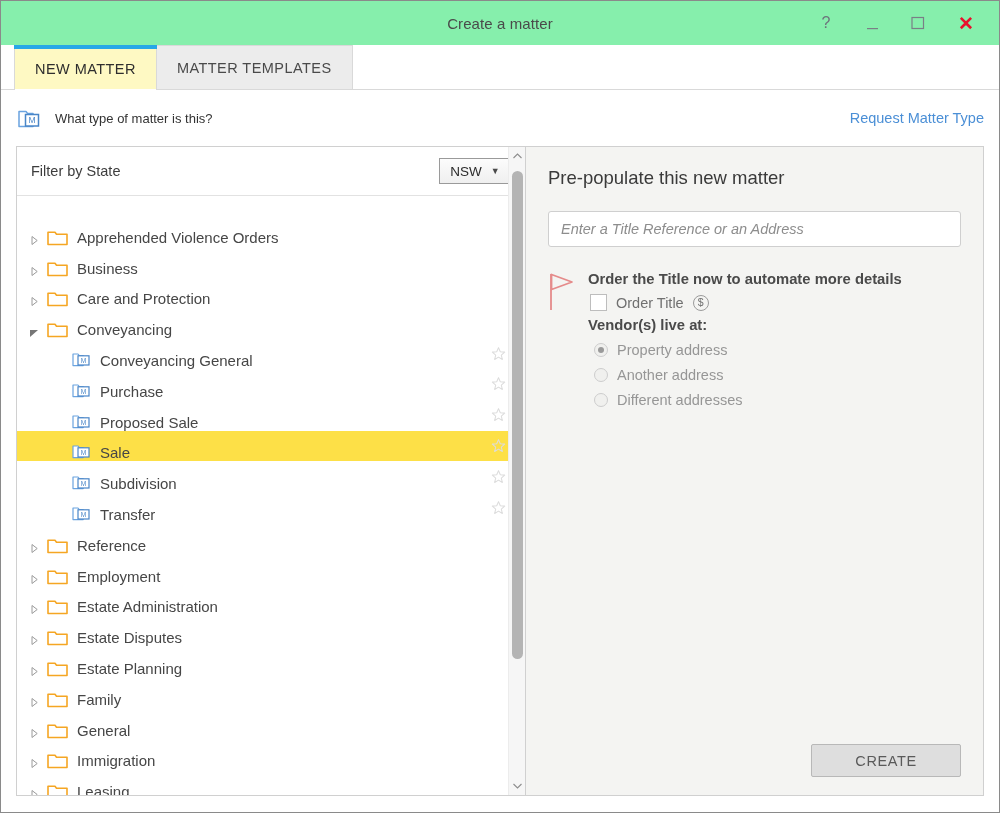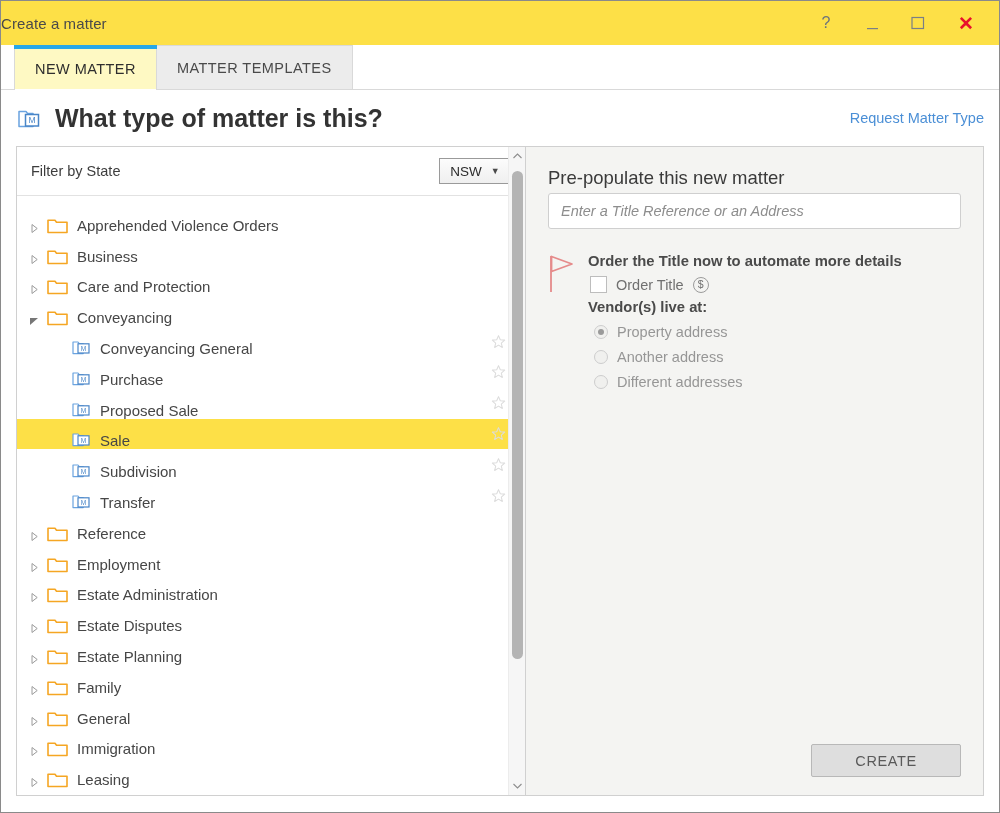--- a/index.html
+++ b/index.html
@@ -15,22 +15,22 @@
     width: 1000px; height: 813px;
     background: #ffffff;
     border: 1px solid #8a8a8a;
     display: flex; flex-direction: column;
   }
 
   
   .titlebar {
     position: relative;
     height: 44px; flex: 0 0 44px;
-    background: #fde047;
-    display: flex; align-items: center; 
+    background: #86efac;
+    display: flex; align-items: center; justify-content: center;
   }
   .title-text {
     font-size: 15px; color: #4a4a4a; letter-spacing: .1px;
   }
   .win-controls {
     position: absolute; right: 8px; top: 0; height: 44px;
     display: flex; align-items: center;
   }
   .win-btn {
     width: 46px; height: 36px;
@@ -83,21 +83,21 @@
 
   
   .headrow {
     flex: 0 0 56px;
     display: flex; align-items: center;
     padding: 0 16px 0 16px;
     position: relative;
   }
   .mt-icon { width: 26px; height: 26px; margin-right: 12px; flex: 0 0 26px; }
   .head-title {
-    font-size: 25px; color: #333333; font-weight: bold;
+    font-size: 13px; color: #333333; font-weight: normal;
   }
   .req-link {
     position: absolute; right: 15px; top: 50%; transform: translateY(-50%);
     font-size: 14.5px; color: #4b8fd6; cursor: pointer;
   }
 
   
   .body {
     flex: 1 1 auto;
     display: flex;
@@ -107,20 +107,21 @@
   }
 
   
   .left-panel {
     position: relative;
     width: 510px; flex: 0 0 510px;
     border: 1px solid #d0d0d0;
     background: #ffffff;
     display: flex; flex-direction: column;
     overflow: hidden;
+    gap: 12px;
   }
   .filter-bar {
     flex: 0 0 49px;
     display: flex; align-items: center; justify-content: space-between;
     padding: 0 14px 0 14px;
     border-bottom: 1px solid #e2e2e2;
     background: #ffffff;
   }
   .filter-label { font-size: 14.5px; color: #3d3d3d; }
   .state-select {
@@ -189,21 +190,21 @@
     border: 1px solid #d0d0d0;
     border-left: none;
     background: #f4f4f2;
     padding: 20px 22px 18px 22px;
     display: flex; flex-direction: column;
     position: relative;
     overflow: hidden;
   }
   .rp-title {
     font-size: 18.5px; color: #3a3a3a; font-weight: normal;
-    margin: 0 0 4px 0;
+    margin: 0 0 22px 0;
   }
   .title-input {
     width: 100%; height: 36px;
     border: 1px solid #cfcfcf; border-radius: 3px;
     background: #ffffff;
     padding: 0 12px;
     font-size: 14.5px; font-style: italic; color: #8d8d8d;
     font-family: "Liberation Sans", sans-serif;
     outline: none;
   }

